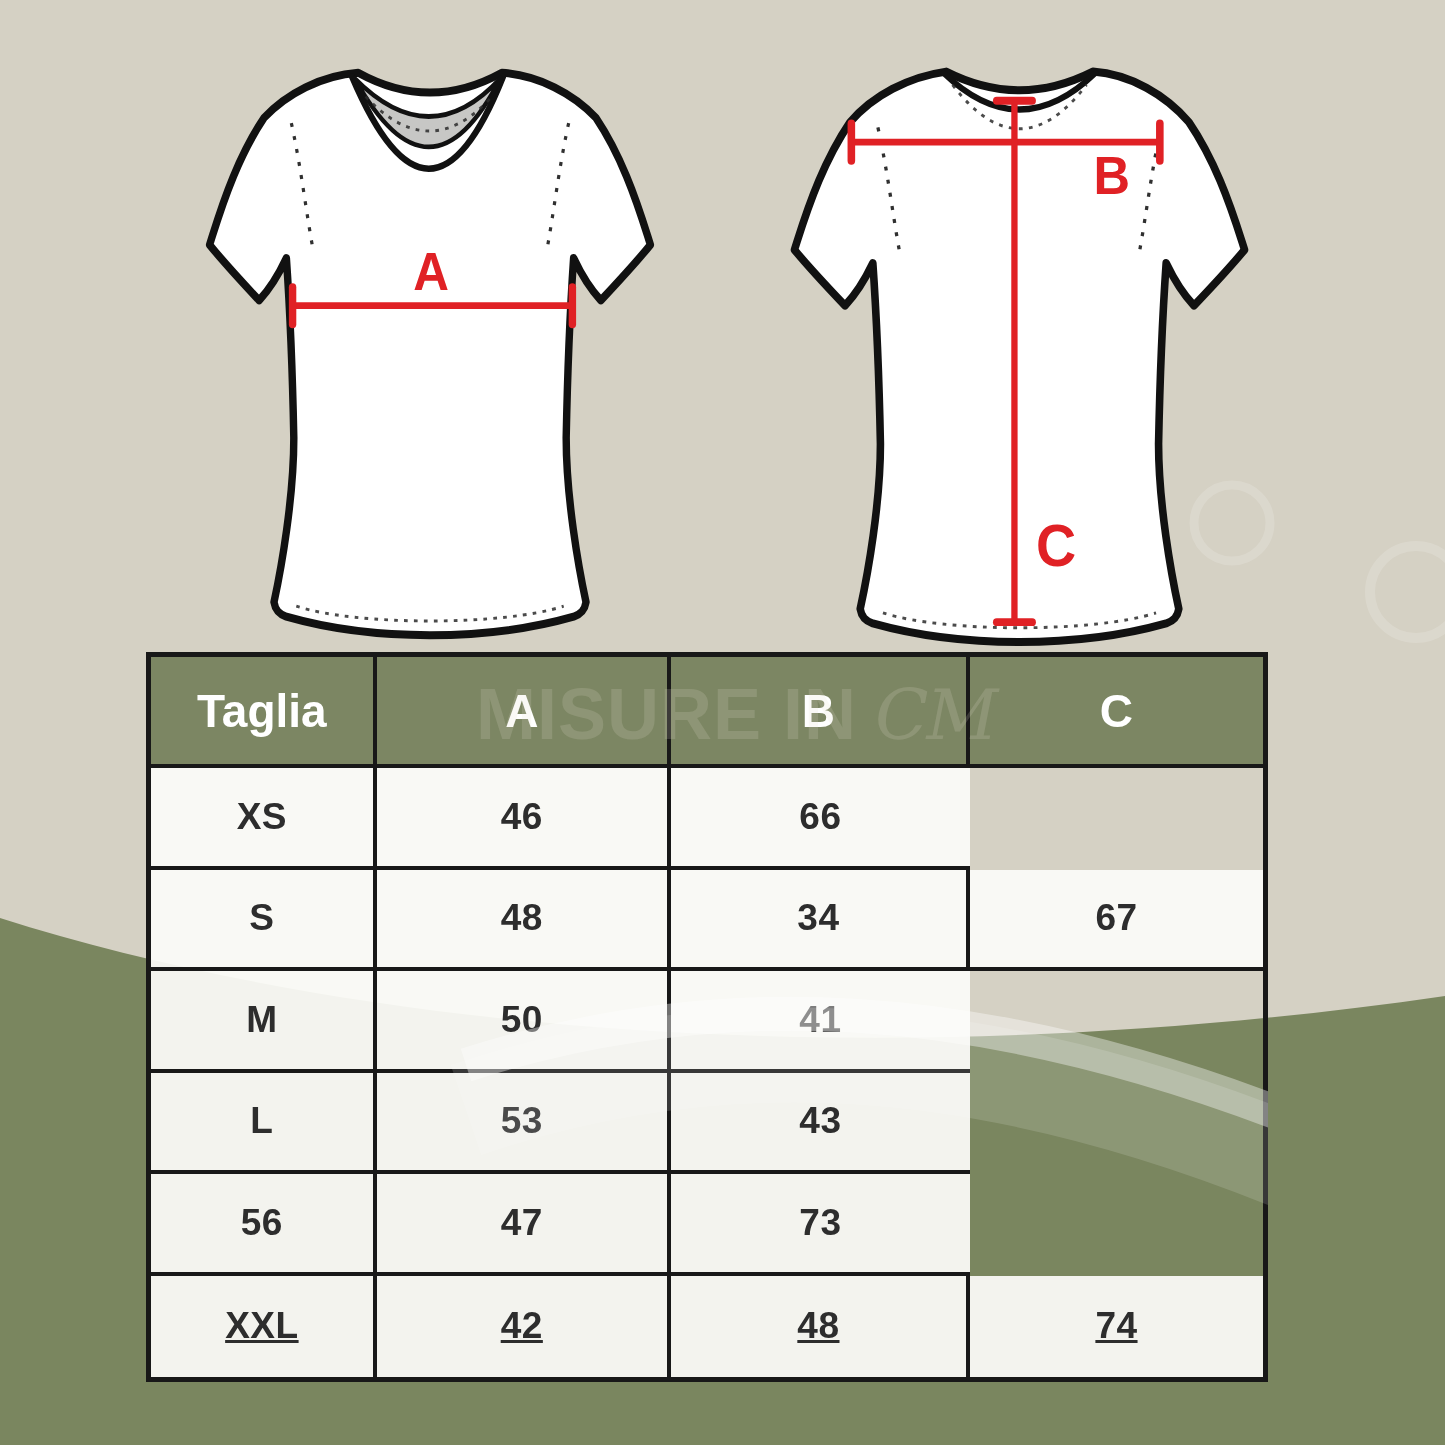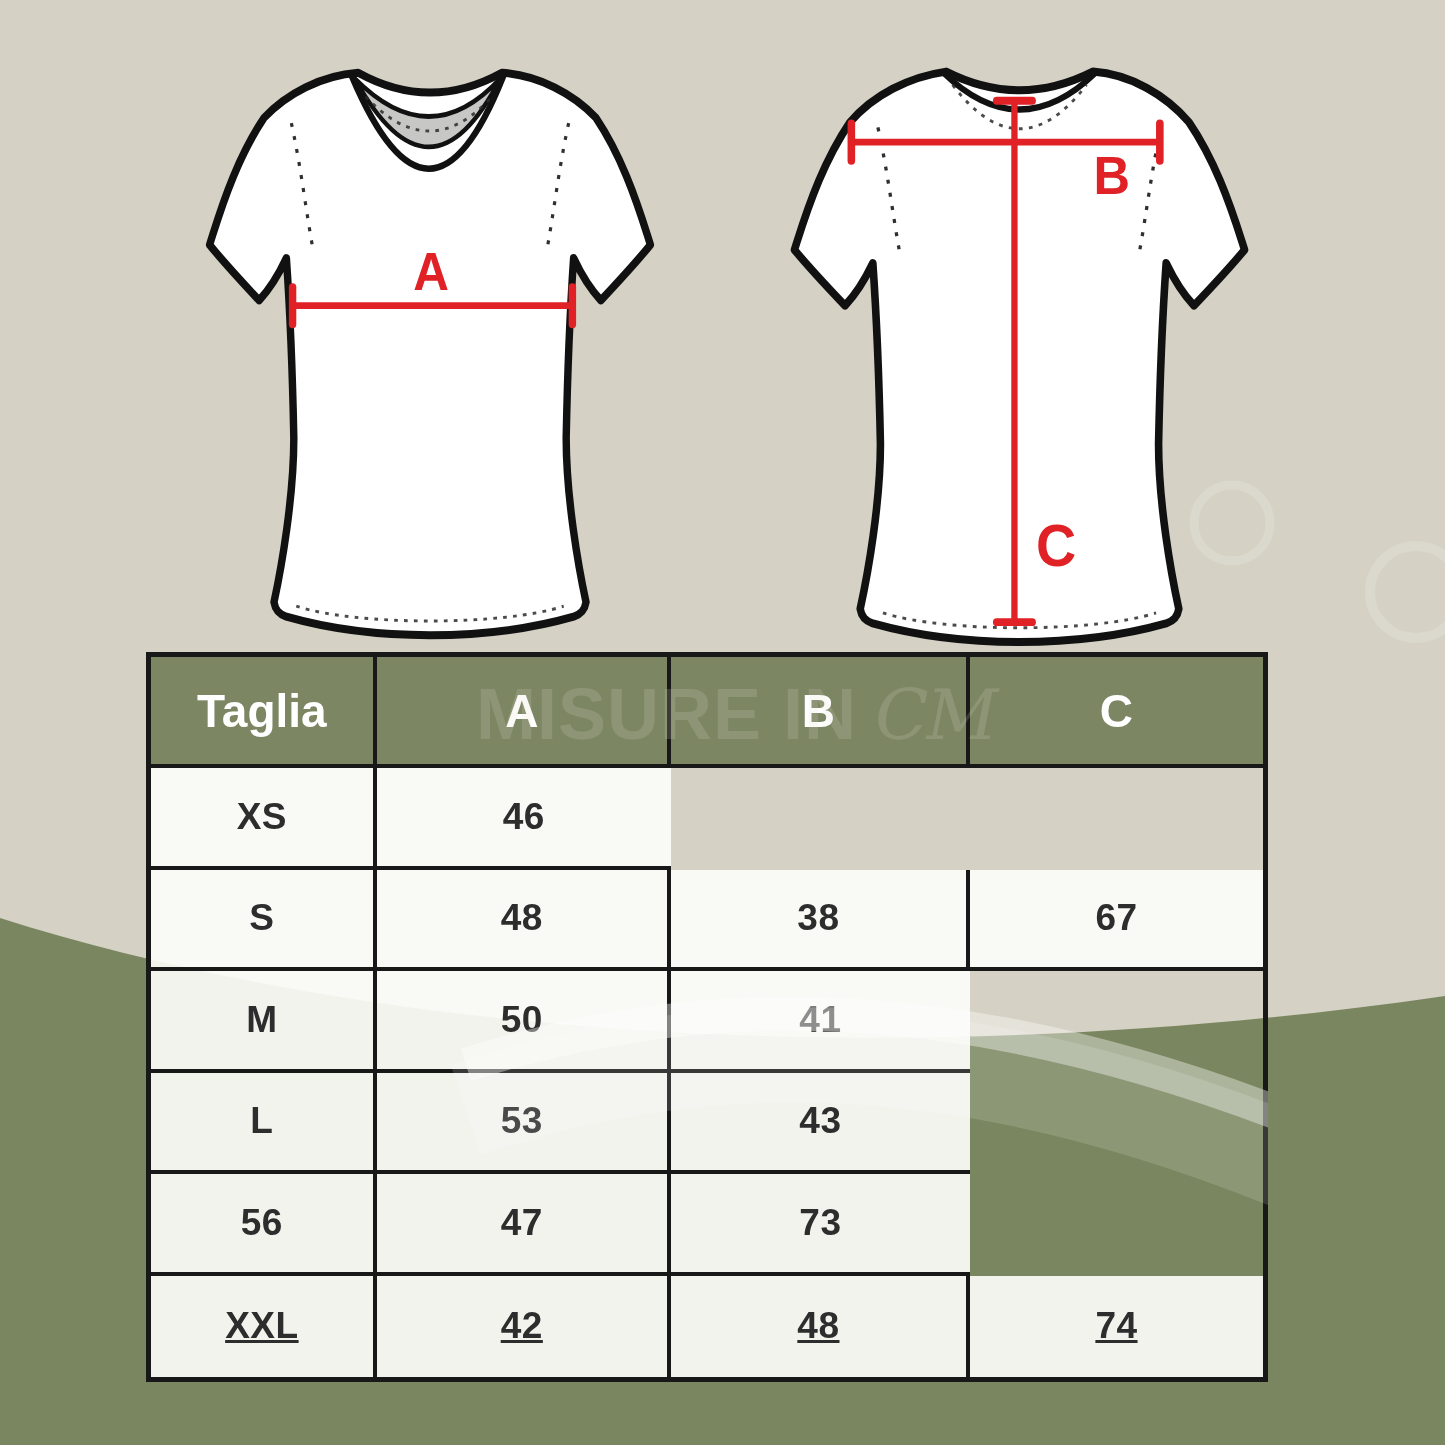--- a/index.html
+++ b/index.html
@@ -116,25 +116,26 @@
   <div class="size-table">
     <div class="t-row t-head">
       <div class="t-cell">Taglia</div>
       <div class="t-cell">A</div>
       <div class="t-cell">B</div>
       <div class="t-cell">C</div>
     </div>
     <div class="t-row">
       <div class="t-cell">XS</div>
       <div class="t-cell">46</div>
+      <div class="t-cell">66</div>
     </div>
     <div class="t-row">
       <div class="t-cell">S</div>
       <div class="t-cell">48</div>
-      <div class="t-cell">38</div>
+      <div class="t-cell">34</div>
       <div class="t-cell">67</div>
     </div>
     <div class="t-row">
       <div class="t-cell">M</div>
       <div class="t-cell">50</div>
       <div class="t-cell">41</div>
     </div>
     <div class="t-row">
       <div class="t-cell">L</div>
       <div class="t-cell">53</div>

